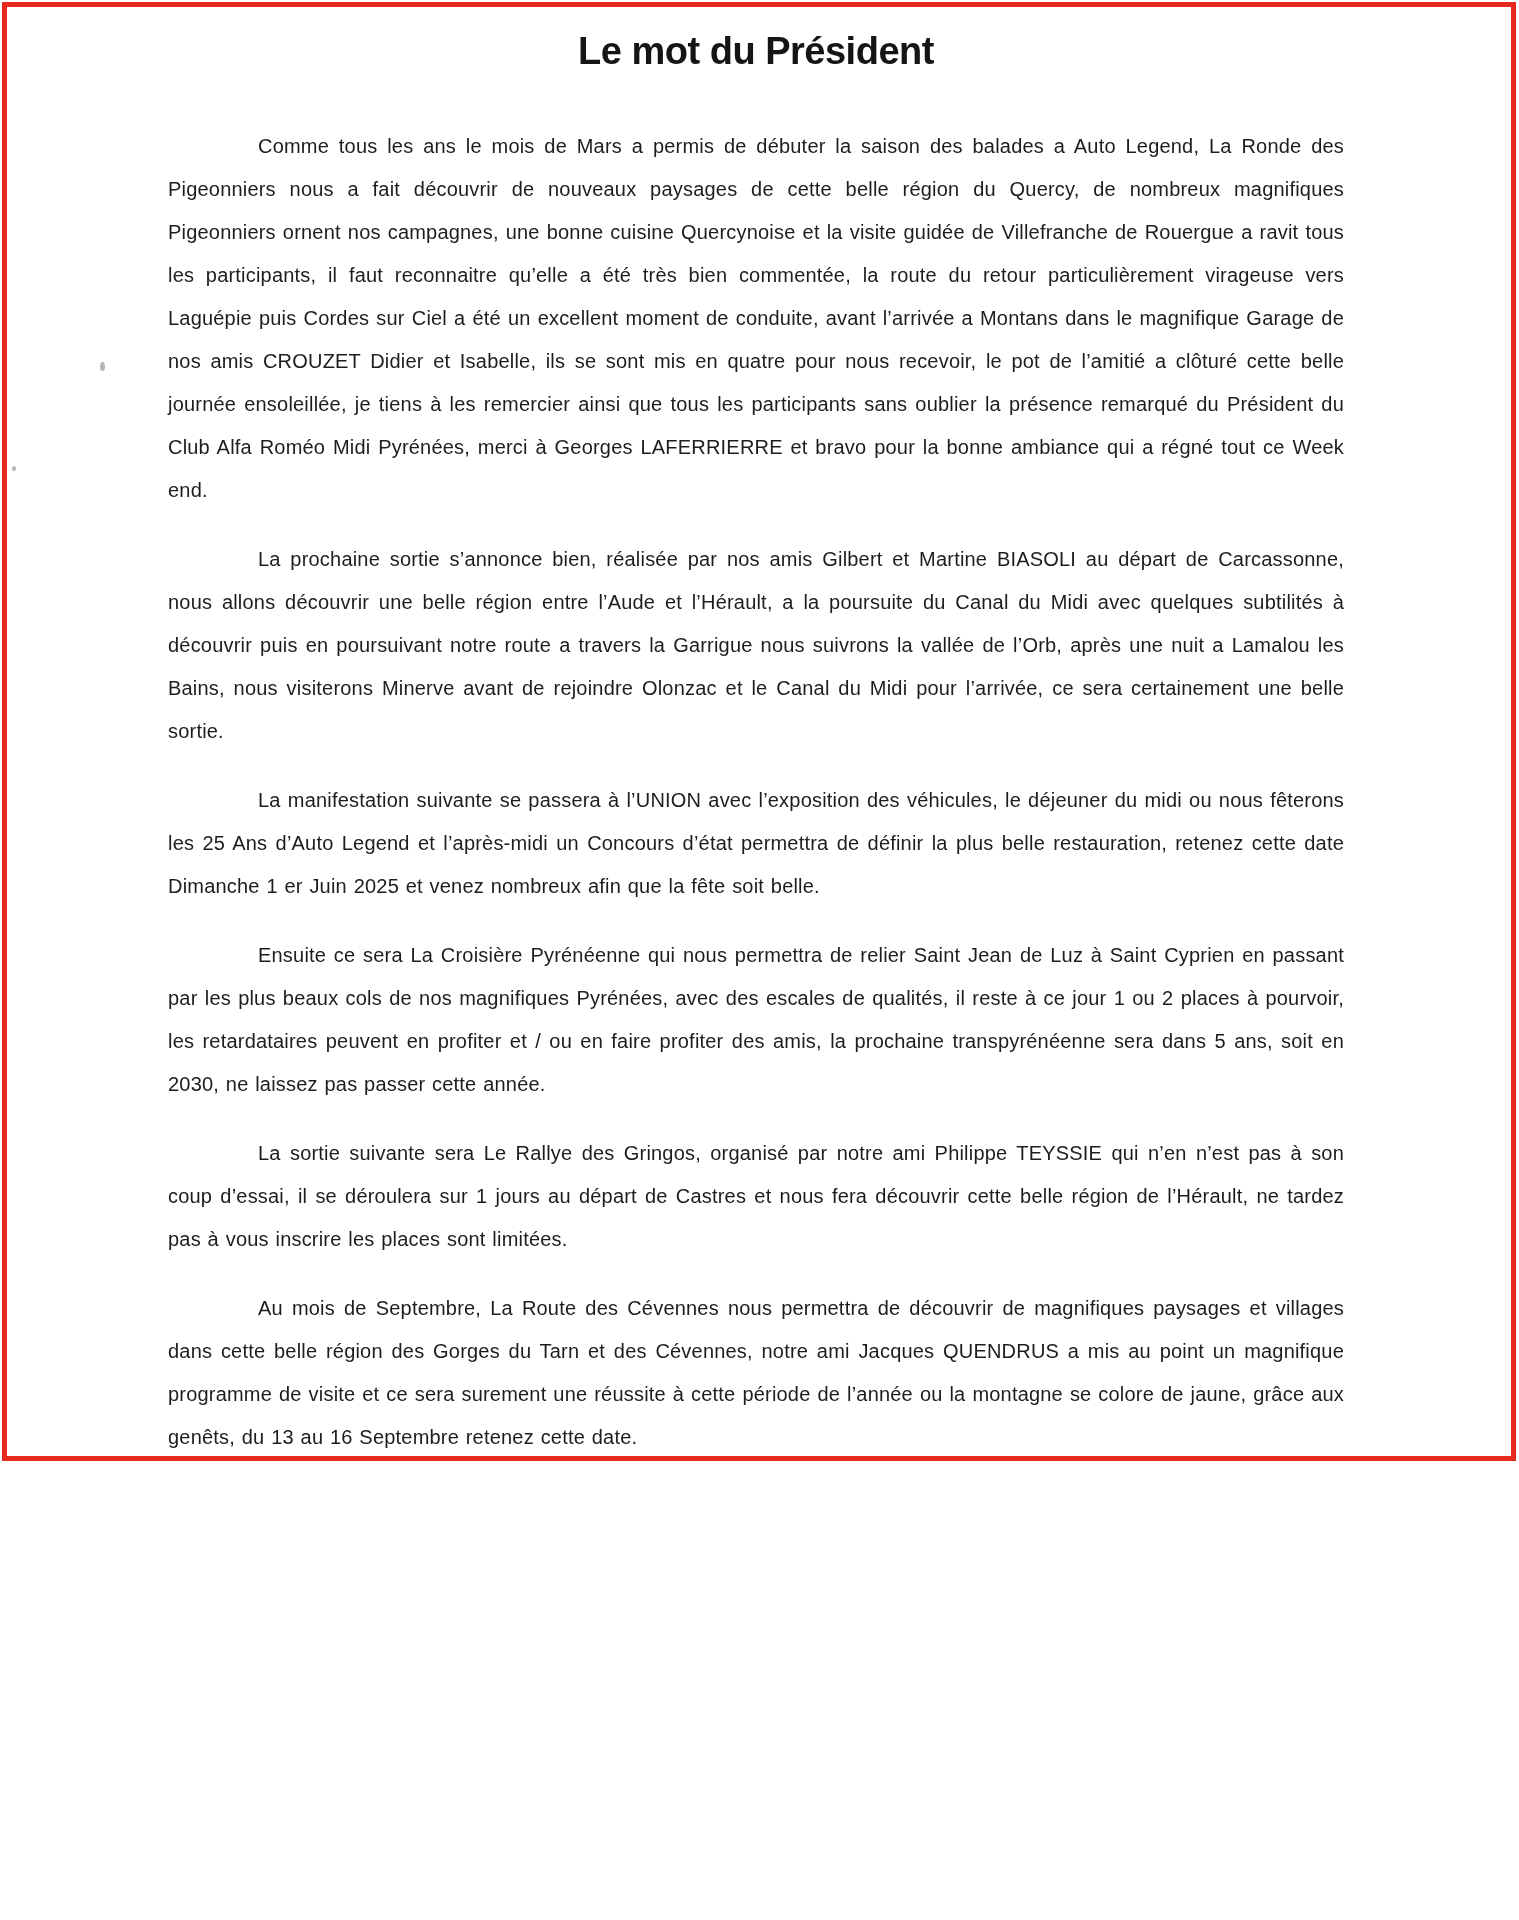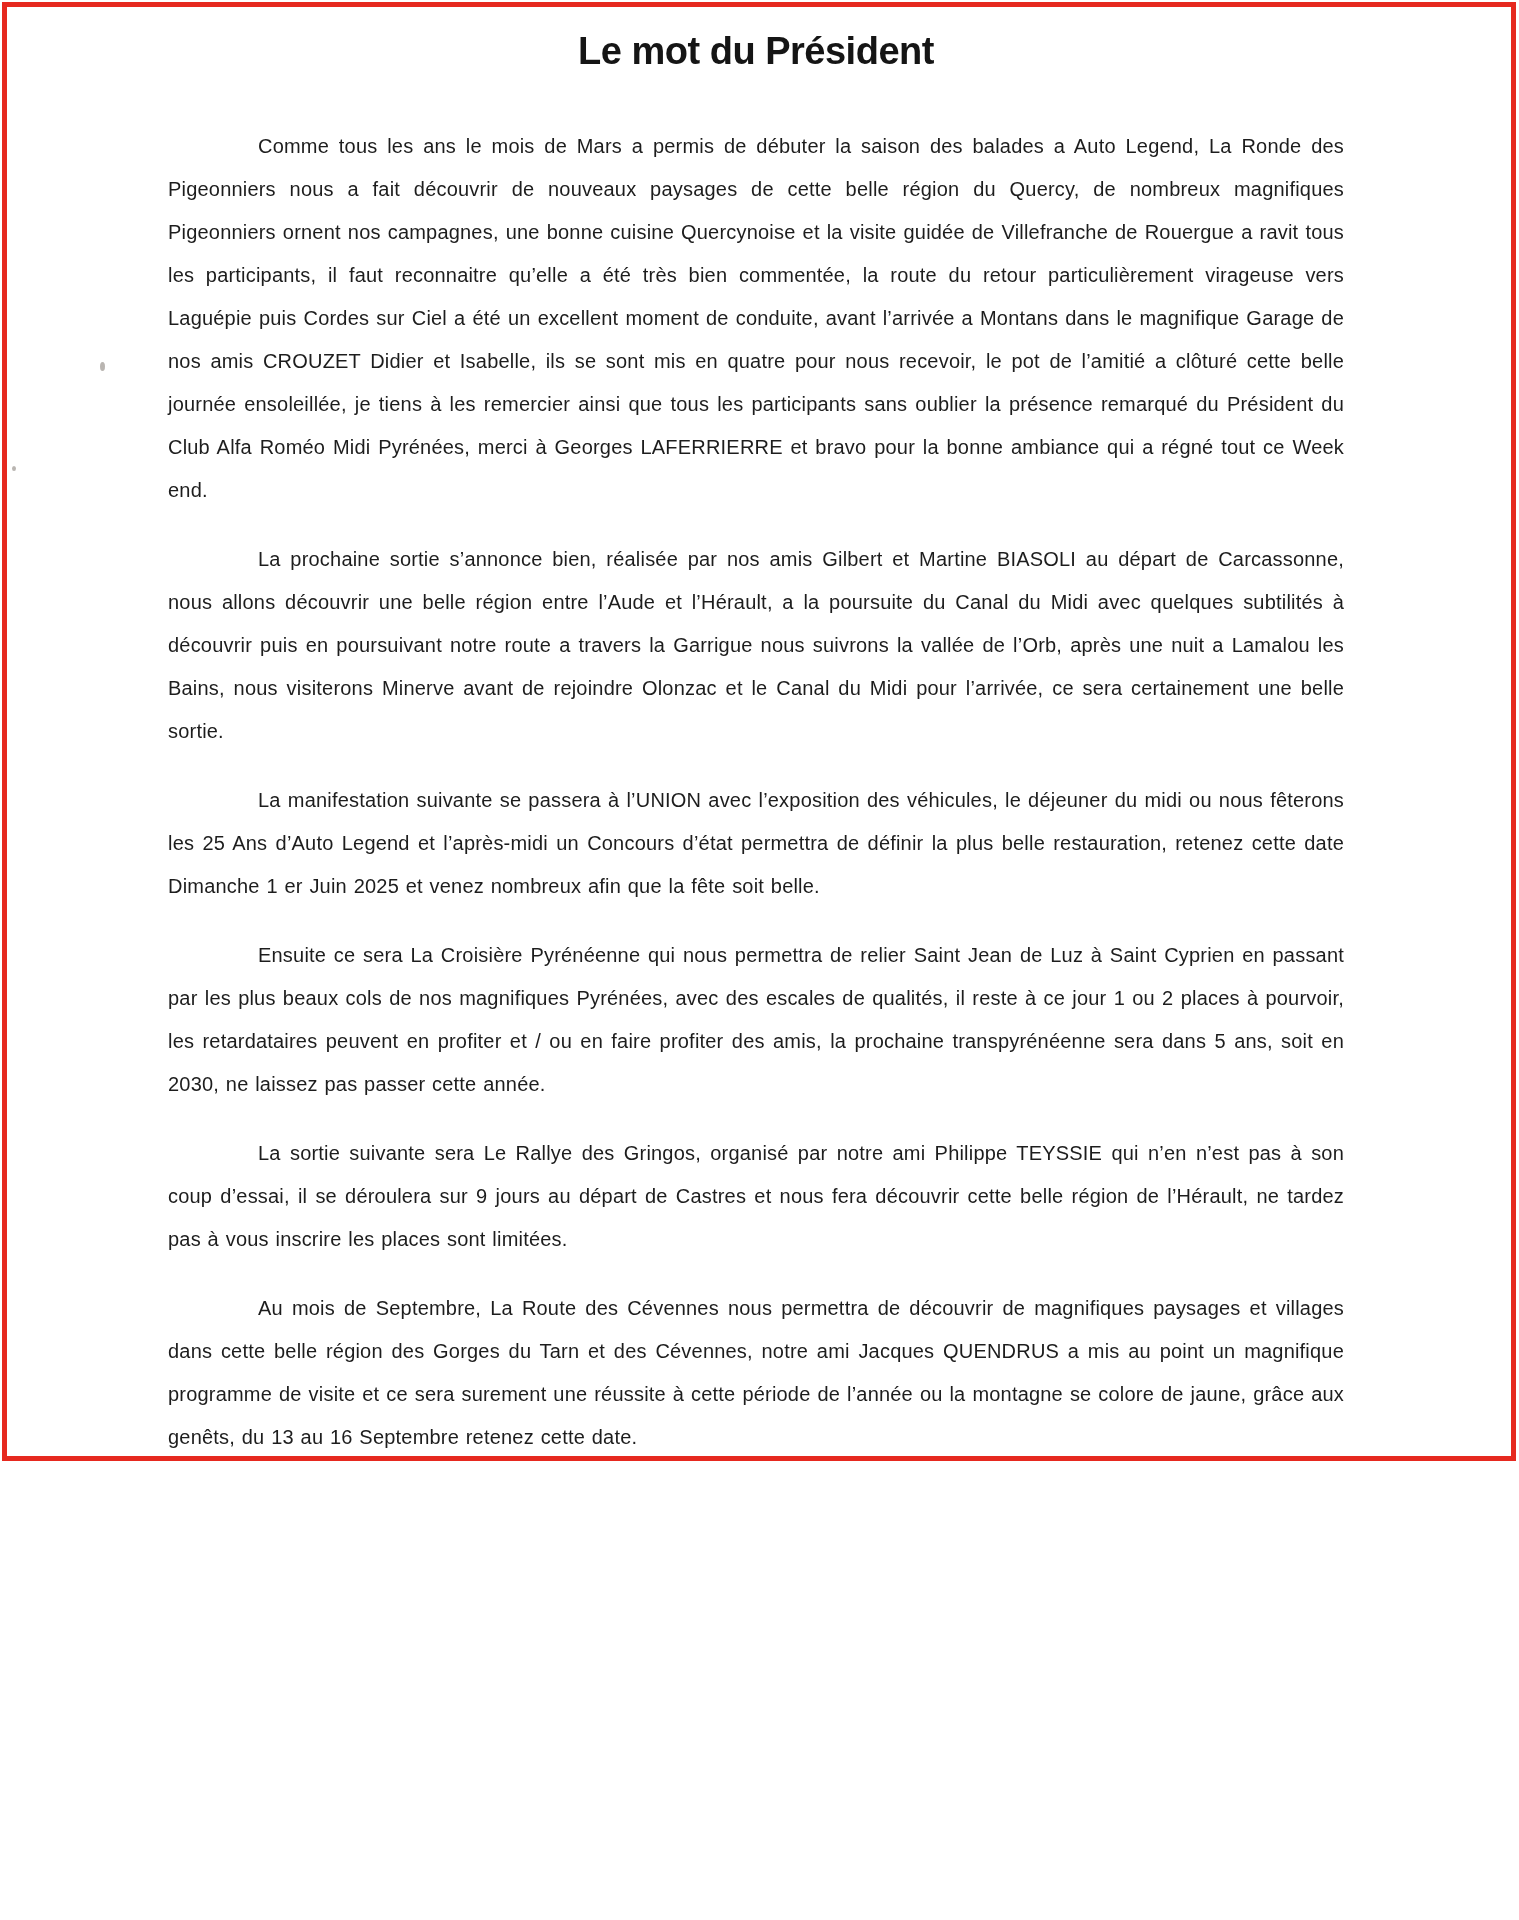--- a/index.html
+++ b/index.html
@@ -72,21 +72,21 @@
   <div class="red-frame"></div>
 
   <div class="content">
     <h1 class="title">Le mot du Président</h1>
 
     <div class="body-text">
       <p>Comme tous les ans le mois de Mars a permis de débuter la saison des balades a Auto Legend, La Ronde des Pigeonniers nous a fait découvrir de nouveaux paysages de cette belle région du Quercy, de nombreux magnifiques Pigeonniers ornent nos campagnes, une bonne cuisine Quercynoise et la visite guidée de Villefranche de Rouergue a ravit tous les participants, il faut reconnaitre qu’elle a été très bien commentée, la route du retour particulièrement virageuse vers Laguépie puis Cordes sur Ciel a été un excellent moment de conduite, avant l’arrivée a Montans dans le magnifique Garage de nos amis CROUZET Didier et Isabelle, ils se sont mis en quatre pour nous recevoir, le pot de l’amitié a clôturé cette belle journée ensoleillée, je tiens à les remercier ainsi que tous les participants sans oublier la présence remarqué du Président du Club Alfa Roméo Midi Pyrénées, merci à Georges LAFERRIERRE et bravo pour la bonne ambiance qui a régné tout ce Week end.</p>
       <p>La prochaine sortie s’annonce bien, réalisée par nos amis Gilbert et Martine BIASOLI au départ de Carcassonne, nous allons découvrir une belle région entre l’Aude et l’Hérault, a la poursuite du Canal du Midi avec quelques subtilités à découvrir puis en poursuivant notre route a travers la Garrigue nous suivrons la vallée de l’Orb, après une nuit a Lamalou les Bains, nous visiterons Minerve avant de rejoindre Olonzac et le Canal du Midi pour l’arrivée, ce sera certainement une belle sortie.</p>
       <p>La manifestation suivante se passera à l’UNION avec l’exposition des véhicules, le déjeuner du midi ou nous fêterons les 25 Ans d’Auto Legend et l’après-midi un Concours d’état permettra de définir la plus belle restauration, retenez cette date Dimanche 1 er Juin 2025 et venez nombreux afin que la fête soit belle.</p>
       <p>Ensuite ce sera La Croisière Pyrénéenne qui nous permettra de relier Saint Jean de Luz à Saint Cyprien en passant par les plus beaux cols de nos magnifiques Pyrénées, avec des escales de qualités, il reste à ce jour 1 ou 2 places à pourvoir, les retardataires peuvent en profiter et / ou en faire profiter des amis, la prochaine transpyrénéenne sera dans 5 ans, soit en 2030, ne laissez pas passer cette année.</p>
-      <p>La sortie suivante sera Le Rallye des Gringos, organisé par notre ami Philippe TEYSSIE qui n’en n’est pas à son coup d’essai, il se déroulera sur 9 jours au départ de Castres et nous fera découvrir cette belle région de l’Hérault, ne tardez pas à vous inscrire les places sont limitées.</p>
+      <p>La sortie suivante sera Le Rallye des Gringos, organisé par notre ami Philippe TEYSSIE qui n’en n’est pas à son coup d’essai, il se déroulera sur 1 jours au départ de Castres et nous fera découvrir cette belle région de l’Hérault, ne tardez pas à vous inscrire les places sont limitées.</p>
       <p>Au mois de Septembre, La Route des Cévennes nous permettra de découvrir de magnifiques paysages et villages dans cette belle région des Gorges du Tarn et des Cévennes, notre ami Jacques QUENDRUS a mis au point un magnifique programme de visite et ce sera surement une réussite à cette période de l’année ou la montagne se colore de jaune, grâce aux genêts, du 13 au 16 Septembre retenez cette date.</p>
       <p>Quant aux affaires courantes, rien de nouveau, tout se passe bien.</p>
     </div>
 
     <div class="signature">Jean Claude SEGUIN</div>
   </div>
 
   <div class="speck speck-1"></div>
   <div class="speck speck-2"></div>
 </div>

